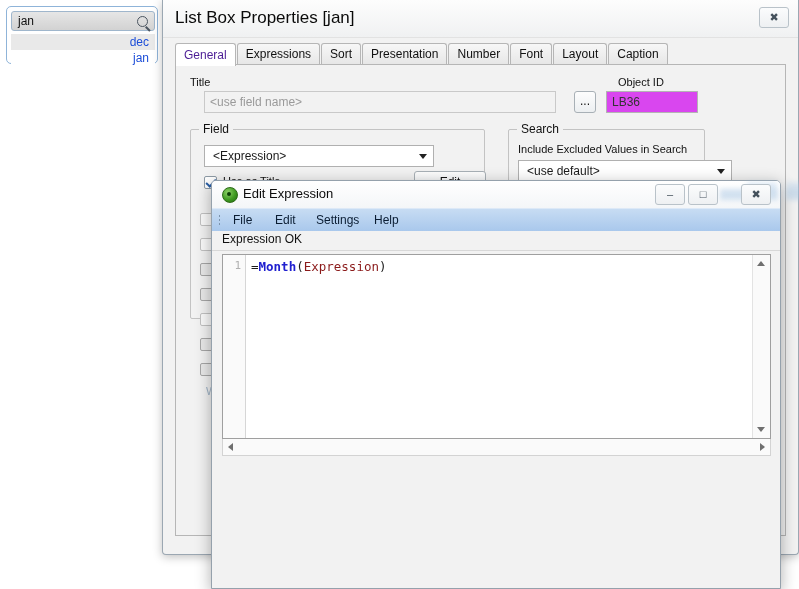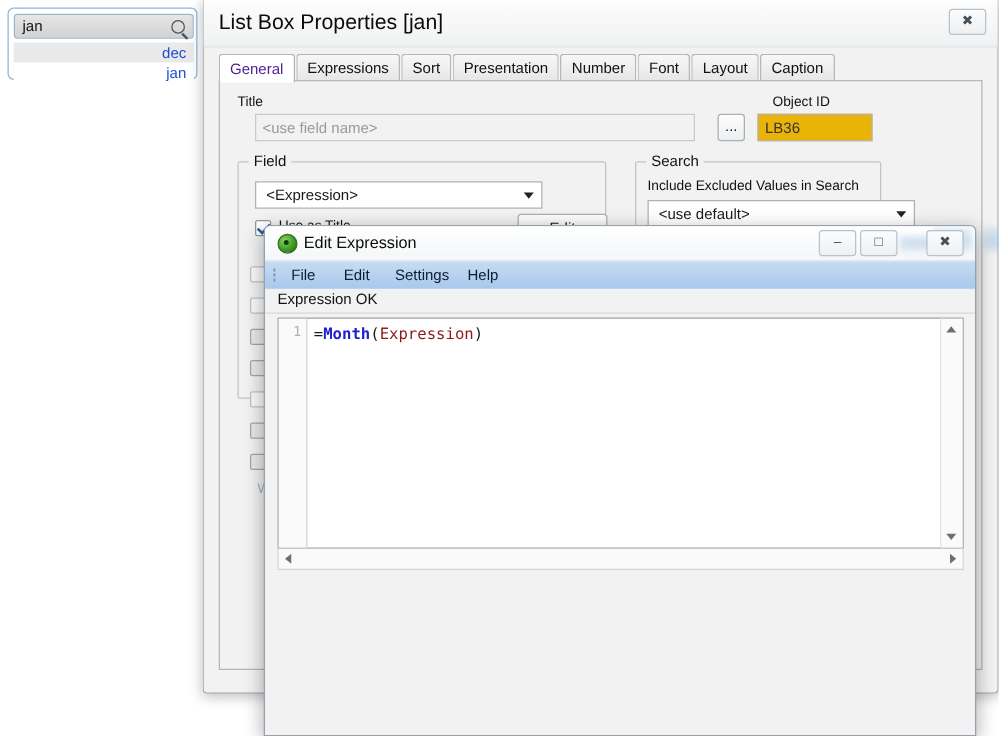--- a/index.html
+++ b/index.html
@@ -10,21 +10,21 @@
     font-family: "Liberation Sans", sans-serif;
     font-size: 12px;
     color: #000000;
   }
   #root { position: relative; width: 799px; height: 589px; }
 
   
   .lbl { position: absolute; white-space: nowrap; font-size: 11px; color: #111; }
   .textbox {
     position: absolute; box-sizing: border-box;
-    background: #eab308; border: 1px solid #b4b4b4;
+    background: #d946ef; border: 1px solid #b4b4b4;
     font-size: 12px; color: #333; line-height: 20px;
     padding: 0 5px; white-space: nowrap; overflow: hidden;
   }
   .textbox.disabled { background: #f2f2f2; color: #9a9a9a; border-color: #c9c9c9; }
   .combo {
     position: absolute; box-sizing: border-box;
     background: #ffffff; border: 1px solid #b0b0b0;
     font-size: 12px; color: #1a1a1a; line-height: 20px;
     padding: 0 20px 0 8px; white-space: nowrap; overflow: hidden;
   }

